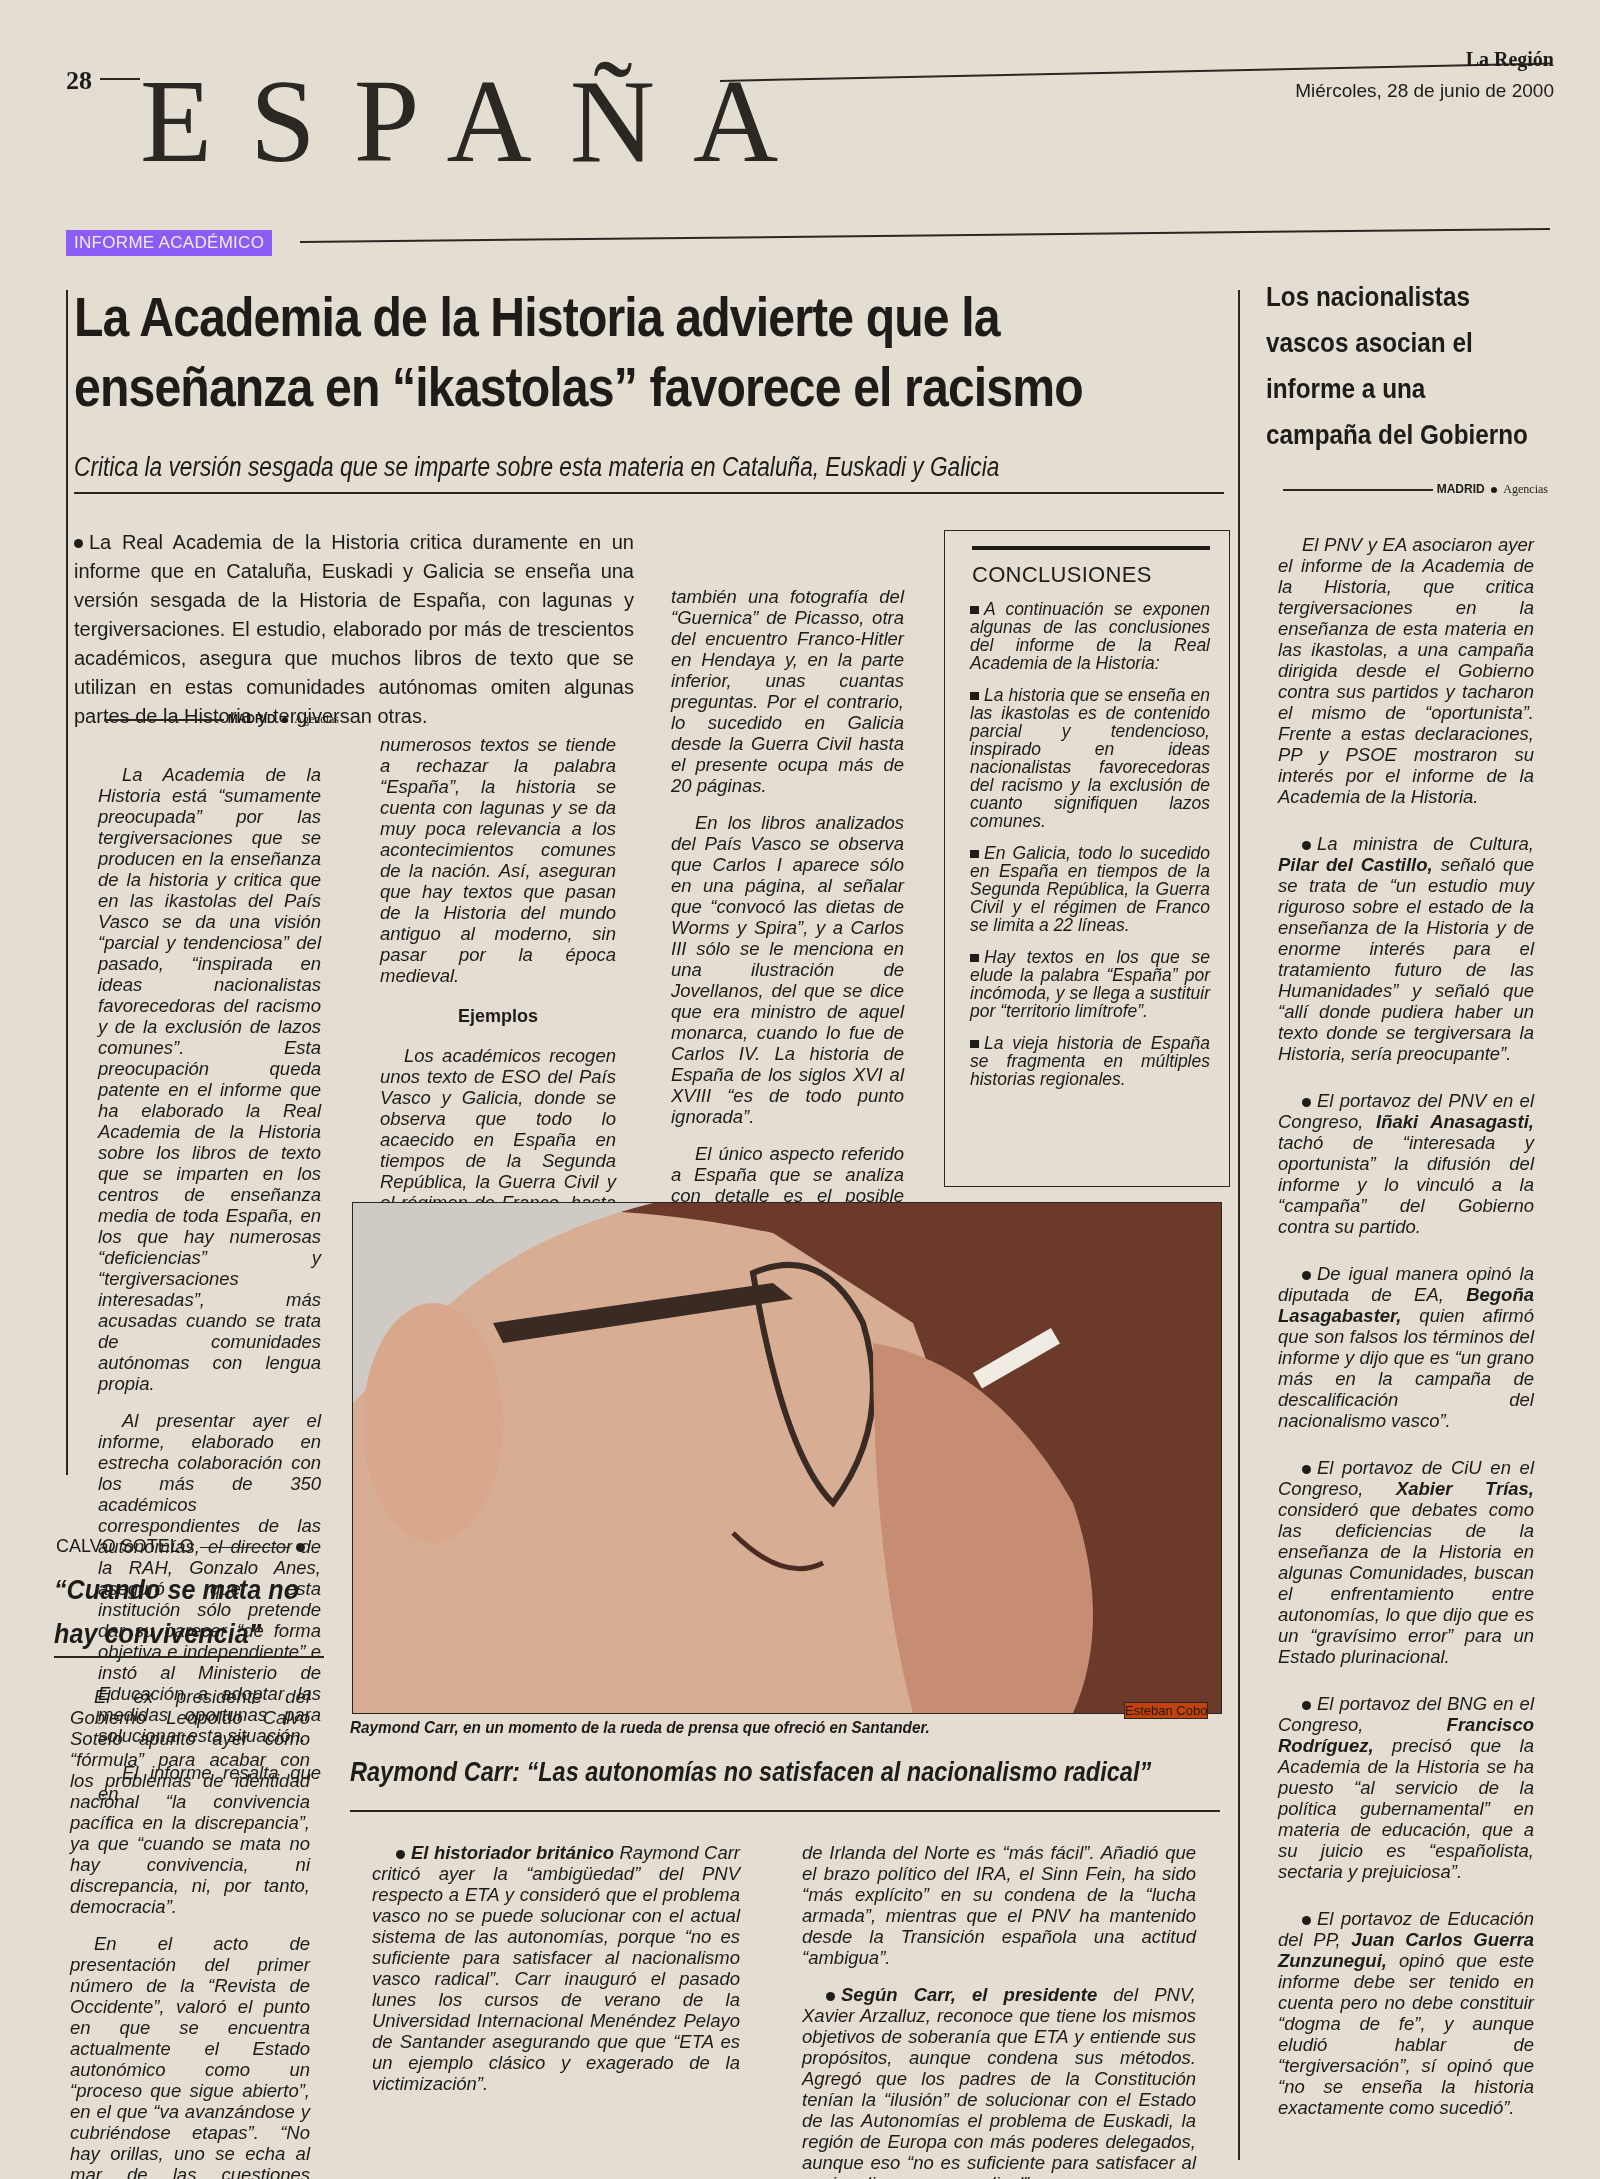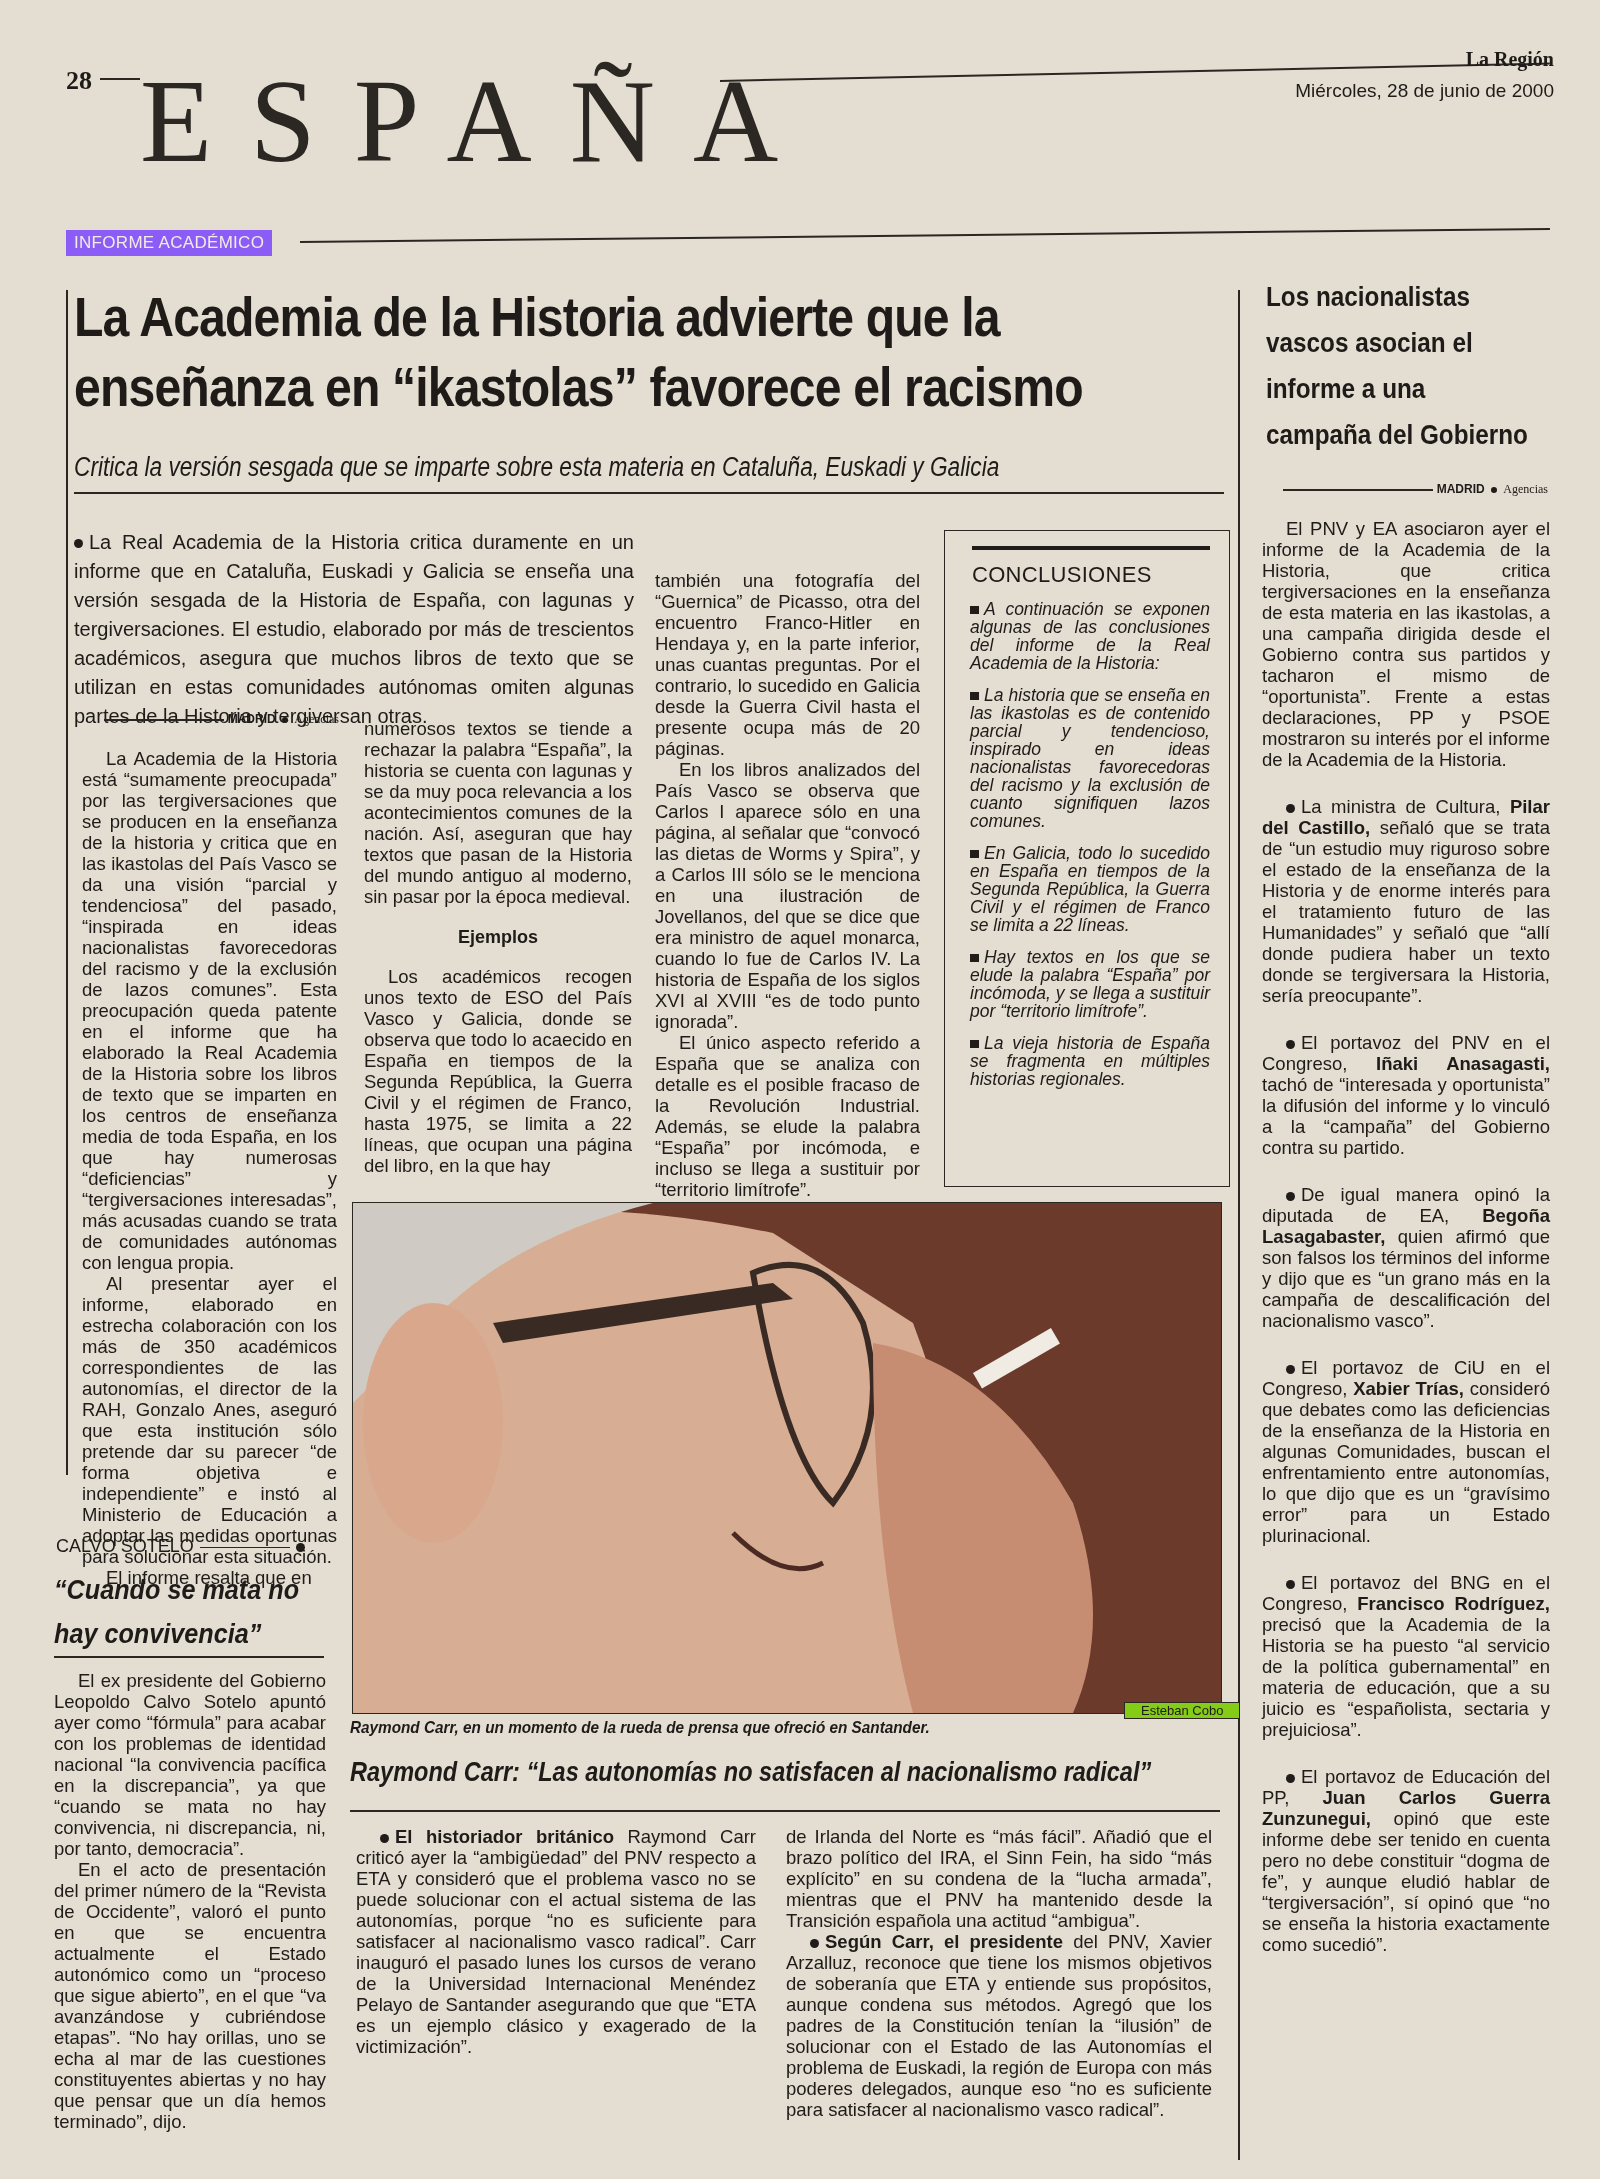--- a/index.html
+++ b/index.html
@@ -5,21 +5,21 @@
   html, body { margin: 0; padding: 0; }
   body {
     width: 1600px; height: 2179px; overflow: hidden;
     background: #e3ddd2;
     font-family: "Liberation Sans", sans-serif;
     color: #1e1b18;
     position: relative;
   }
   .abs { position: absolute; }
   .txt { font-size: 18.5px; line-height: 21px; text-align: justify; hyphens: auto; }
-  .txt p { margin: 0; text-indent: 24px; }
+  .txt p { margin: 16px; text-indent: 24px; font-style: italic; }
   .txt p.noind { text-indent: 0; }
   .serif { font-family: "Liberation Serif", serif; }
 
   
   #page-num { left: 66px; top: 66px; font-family: "Liberation Serif", serif; font-weight: bold; font-size: 26px; }
   #page-num-dash { left: 100px; top: 78px; width: 40px; height: 2px; background: #2a2622; }
   #section-title { left: 140px; top: 62px; font-family: "Liberation Serif", serif; font-size: 118px; letter-spacing: 38px; line-height: 120px; color: #2b2723; }
   #masthead-rule { left: 720px; top: 80px; width: 830px; height: 2px; background: #2a2622; transform: rotate(-1.2deg); transform-origin: left; }
   #paper-name { right: 46px; top: 48px; font-family: "Liberation Serif", serif; font-weight: bold; font-size: 20px; }
   #pub-date { right: 46px; top: 80px; font-size: 19px; }
@@ -51,21 +51,21 @@
   #side-vrule { left: 1238px; top: 290px; width: 1.5px; height: 1870px; background: #2a2622; }
   #side-headline { left: 1266px; top: 274px; width: 300px; font-size: 27px; line-height: 46px; font-weight: bold; transform: scaleX(0.9); transform-origin: left; }
   #side-byline { left: 1266px; top: 482px; width: 282px; font-size: 12px; text-align: right; }
   #side-body { left: 1262px; top: 518px; width: 288px; }
   #side-body .item { margin-bottom: 26px; }
   .dot { display: inline-block; width: 9px; height: 9px; border-radius: 50%; background: #1f1c19; margin-right: 6px; vertical-align: middle; }
 
   
   #photo { left: 352px; top: 1202px; width: 868px; height: 510px; overflow: hidden; border: 1px solid #2a2622;
     background: radial-gradient(ellipse at 45% 55%, #d9b49a 0%, #c89a7e 35%, #a8725a 60%, #6f3d2d 85%, #5a3024 100%); }
-  #photo-credit { left: 1124px; top: 1702px; font-size: 13px; background: #84cc16; padding: 0 16px; border: 1px solid #2a2622; }
+  #photo-credit { left: 1124px; top: 1702px; font-size: 13px; background: #c2410c; padding: 0 0; border: 1px solid #2a2622; }
   #caption { left: 350px; top: 1718px; font-size: 17px; font-style: italic; font-weight: bold; transform: scaleX(0.9); transform-origin: left; white-space: nowrap; }
 
   #carr-headline { left: 350px; top: 1756px; font-size: 28px; font-style: italic; font-weight: bold; transform: scaleX(0.84); transform-origin: left; white-space: nowrap; }
   #carr-rule { left: 350px; top: 1810px; width: 870px; height: 2px; background: #2a2622; }
   #carr-col1 { left: 356px; top: 1826px; width: 400px; }
   #carr-col2 { left: 786px; top: 1826px; width: 426px; }
 
   
   #calvo-kicker { left: 56px; top: 1536px; width: 270px; font-size: 18px; }
   #calvo-kicker .kl { display: inline-block; width: 90px; height: 1.5px; background: #2a2622; vertical-align: middle; margin: 0 6px; }

